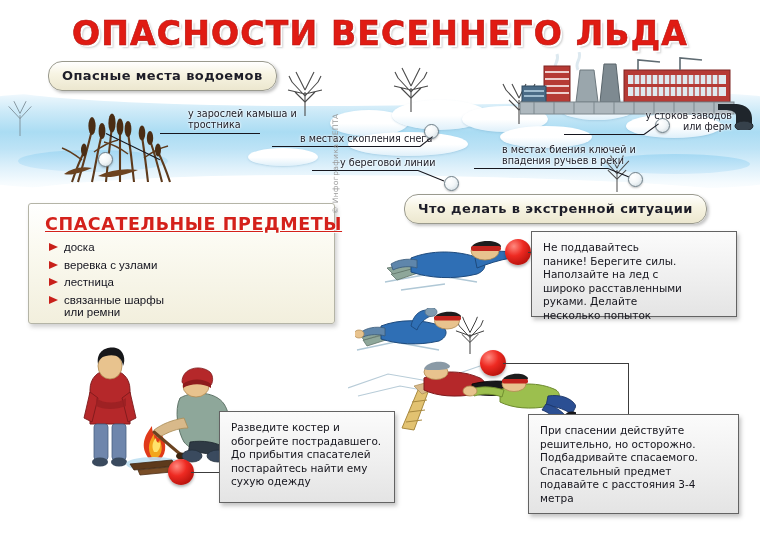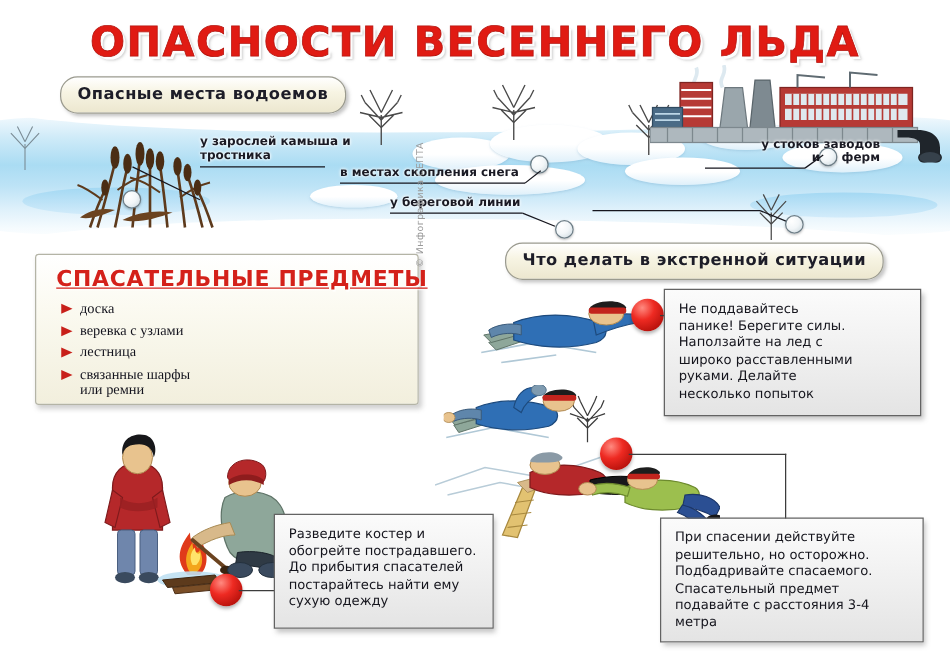--- a/index.html
+++ b/index.html
@@ -144,21 +144,21 @@
     letter-spacing: 0.6px;
     color: #d4211a;
     text-shadow: 1px 1px 0 rgba(255,255,255,0.9);
     white-space: nowrap;
     text-decoration: underline;
   }
   .rescue-col {
     position: absolute;
     font-size: 11.5px;
     color: #14141e;
-    font-family: Liberation Serif, serif;
+    font-family: Liberation Sans, sans-serif;
   }
   #rescue-col-left { left: 20px; top: 37px; width: 150px; }
   #rescue-col-right { left: 182px; top: 37px; width: 120px; }
   .rescue-item {
     display: flex;
     align-items: flex-start;
     margin-bottom: 5px;
     line-height: 12.5px;
   }
   .bullet-arrow {
@@ -183,26 +183,27 @@
     white-space: nowrap;
     transform: rotate(-90deg);
     transform-origin: left top;
     font-family: "DejaVu Sans", sans-serif;
   }
 
   
   .pin-label {
     position: absolute;
     font-family: "DejaVu Sans", sans-serif;
-    font-weight: bold;
+    font-weight: normal;
     font-size: 9.6px;
     color: #1a1a24;
     line-height: 11px;
     white-space: pre-line;
     text-shadow: 0 0 3px #ffffff, 0 0 2px #ffffff;
+    margin-left: 28px;
   }
   .pin-rule {
     position: absolute;
     height: 0;
     border-top: 1.4px solid #16161e;
   }
   .pin-dot {
     position: absolute;
     width: 13px;
     height: 13px;
@@ -225,21 +226,21 @@
     border: 1px solid #636363;
     box-shadow: 2px 3px 4px rgba(90,90,90,0.35);
     font-family: "DejaVu Sans", sans-serif;
     font-size: 10.5px;
     line-height: 13.6px;
     color: #15151d;
     padding: 9px 11px 10px 11px;
     white-space: pre-line;
     box-sizing: border-box;
   }
-  #callout-panic { left: 531px; top: 231px; width: 206px; height: 102px; }
+  #callout-panic { left: 531px; top: 231px; width: 206px; height: 86px; }
   #callout-fire  { left: 219px; top: 411px; width: 176px; height: 92px; }
   #callout-rescue{ left: 528px; top: 414px; width: 211px; height: 100px; }
 
   
   .red-sphere {
     position: absolute;
     width: 26px;
     height: 26px;
     border-radius: 50%;
     background: radial-gradient(circle at 34% 28%, #ff8a80 0%, #ee2a22 38%, #b8120c 78%, #7e0b07 100%);
@@ -439,20 +440,22 @@
   <div class="pin-rule" style="left:312px; top:170px; width:106px;"></div>
   <div class="pin-connector" style="left:418px; top:170px; width:28px; transform: rotate(22deg);"></div>
   <div class="pin-dot" style="left:444px; top:176px;"></div>
 
   <div class="pin-label" style="left:564px; top:110px; width:140px;text-align:right;">у стоков заводов
 или ферм</div>
   <div class="pin-rule" style="left:564px; top:134px; width:80px;"></div>
   <div class="pin-dot" style="left:655px; top:118px;"></div>
   <div class="pin-connector" style="left:644px; top:134px; width:18px; transform: rotate(-36deg);"></div>
 
+  <div class="pin-label" style="left:474px; top:144px; width:200px;">в местах биения ключей и
+впадения ручьев в реки</div>
   <div class="pin-rule" style="left:474px; top:168px; width:134px;"></div>
   <div class="pin-connector" style="left:608px; top:168px; width:24px; transform: rotate(22deg);"></div>
   <div class="pin-dot" style="left:628px; top:172px;"></div>
 
   <div id="rescue-panel">
     <div id="rescue-title">СПАСАТЕЛЬНЫЕ ПРЕДМЕТЫ</div>
 
     <div class="rescue-col" id="rescue-col-left">
       <div class="rescue-item">
         <span class="bullet-arrow"></span>

